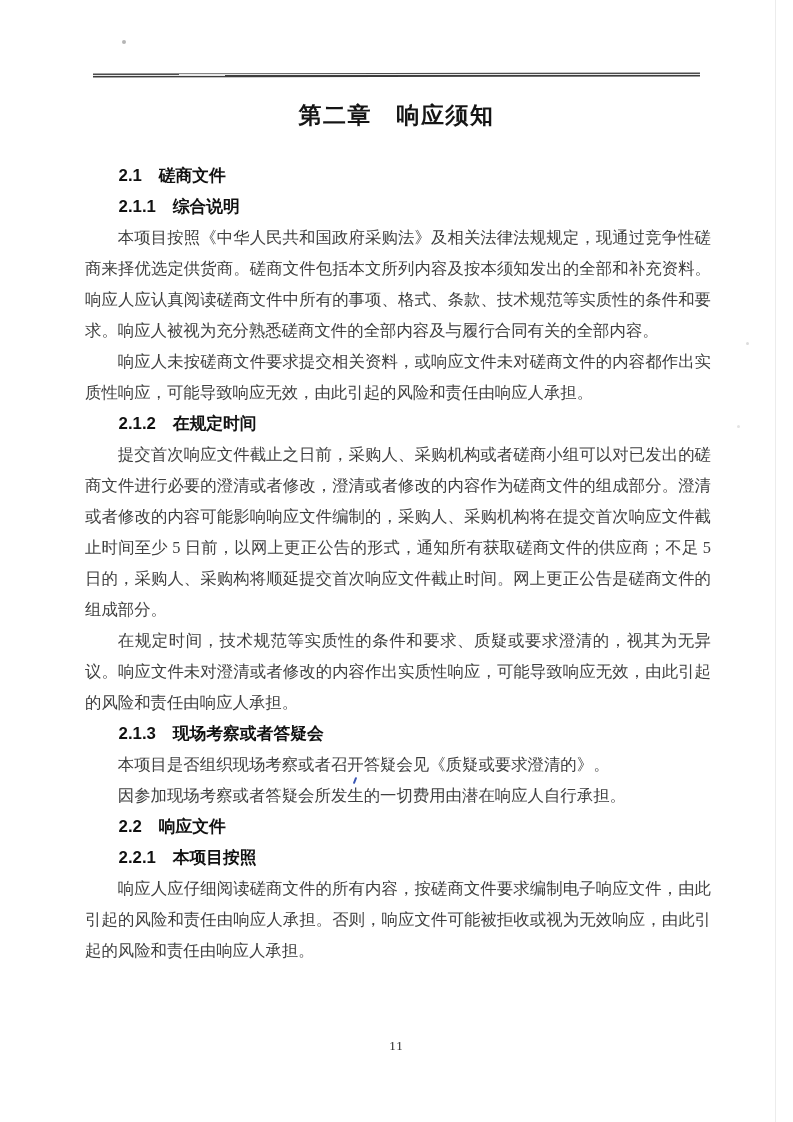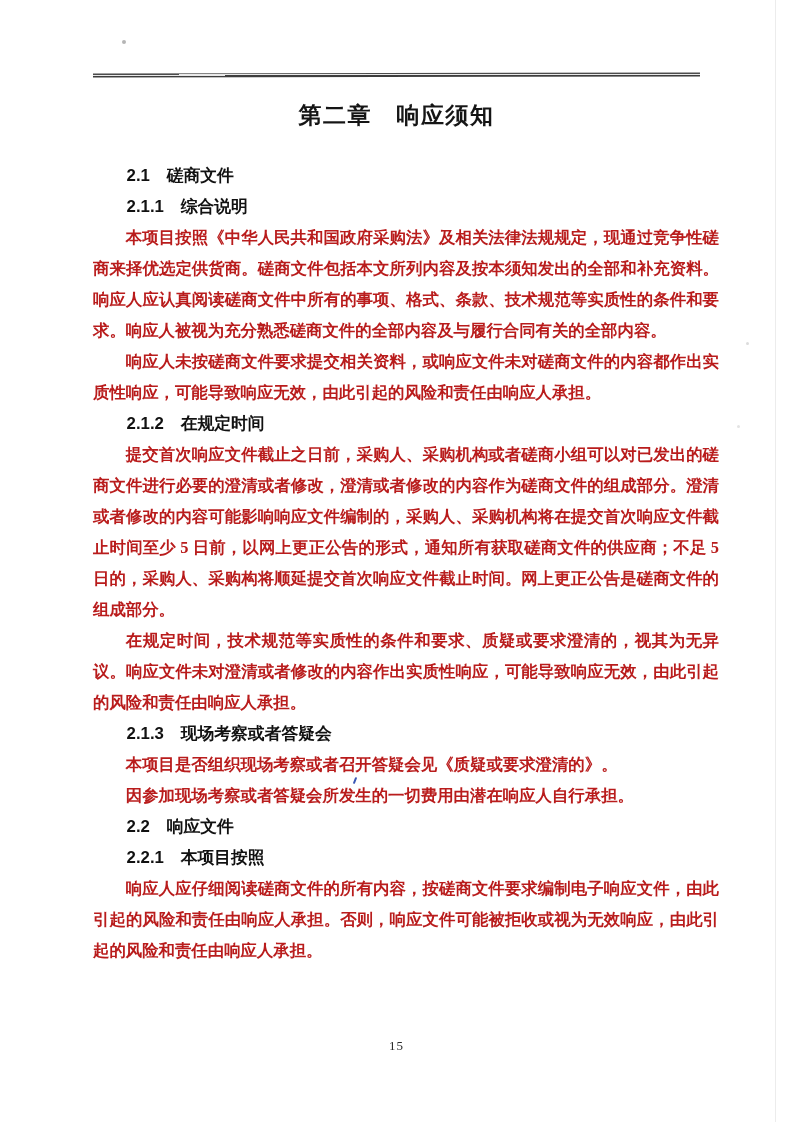--- a/index.html
+++ b/index.html
@@ -39,27 +39,25 @@
     line-height: 30px;
   }
   .content {
     position: absolute;
     top: 160px;
     left: 85px;
     width: 626px;
     font-size: 16.4px;
     line-height: 31px;
     text-align: justify;
-    margin-left: 8px;
   }
   .content p.para {
     margin: 0;
     text-indent: 2em;
-    color: #b91c1c;
-    font-weight: bold;
+    color: #404040;
   }
   .content .h2, .content .h3 {
     margin: 0;
     text-indent: 2em;
     font-family: "Liberation Sans", "DejaVu Sans", sans-serif;
     font-weight: 700;
     font-size: 16.8px;
     line-height: 31px;
     color: #111111;
     text-align: left;
@@ -119,21 +117,21 @@
     <p class="para">提交首次响应文件截止之日前，采购人、采购机构或者磋商小组可以对已发出的磋商文件进行必要的澄清或者修改，澄清或者修改的内容作为磋商文件的组成部分。澄清或者修改的内容可能影响响应文件编制的，采购人、采购机构将在提交首次响应文件截止时间至少 5 日前，以网上更正公告的形式，通知所有获取磋商文件的供应商；不足 5 日的，采购人、采购构将顺延提交首次响应文件截止时间。网上更正公告是磋商文件的组成部分。</p>
     <p class="para">在规定时间，技术规范等实质性的条件和要求、质疑或要求澄清的，视其为无异议。响应文件未对澄清或者修改的内容作出实质性响应，可能导致响应无效，由此引起的风险和责任由响应人承担。</p>
     <p class="h3">2.1.3　现场考察或者答疑会</p>
     <p class="para">本项目是否组织现场考察或者召开答疑会见《质疑或要求澄清的》。</p>
     <p class="para">因参加现场考察或者答疑会所发生的一切费用由潜在响应人自行承担。</p>
     <p class="h2">2.2　响应文件</p>
     <p class="h3">2.2.1　本项目按照</p>
     <p class="para">响应人应仔细阅读磋商文件的所有内容，按磋商文件要求编制电子响应文件，由此引起的风险和责任由响应人承担。否则，响应文件可能被拒收或视为无效响应，由此引起的风险和责任由响应人承担。</p>
   </div>
 
-  <div class="page-number">15</div>
+  <div class="page-number">11</div>
 
   <div class="scan-edge-line"></div>
   <div class="scan-speck speck-1"></div>
   <div class="scan-speck speck-2"></div>
   <div class="scan-speck speck-3"></div>
   <div class="pen-mark"></div>
 
 </div>
 
 </body></html>

